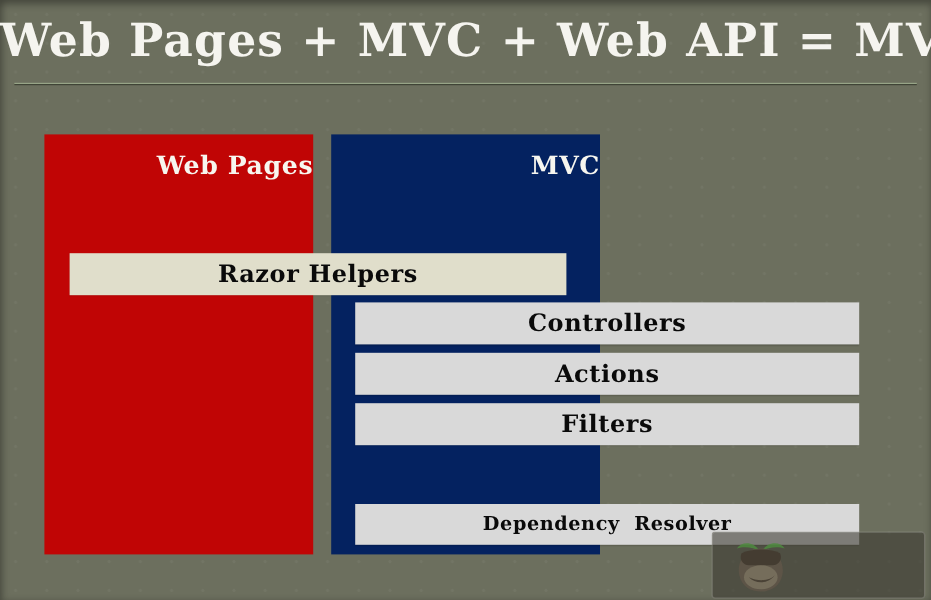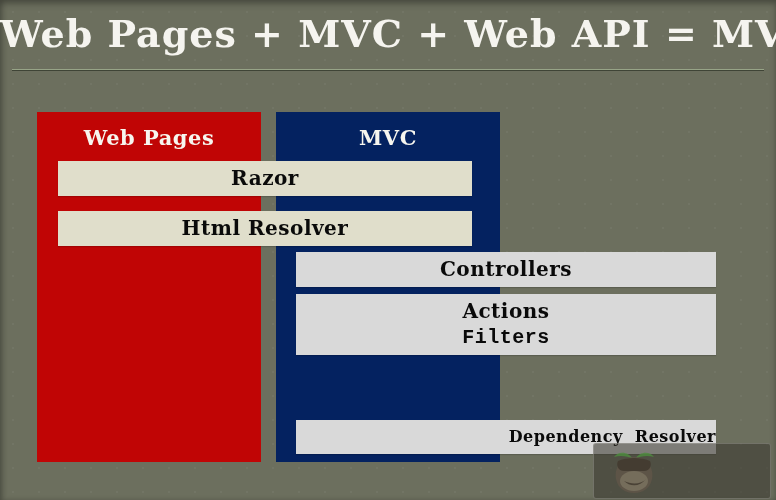--- a/index.html
+++ b/index.html
@@ -38,21 +38,21 @@
   .column {
     position: absolute;
     top: 112px;
     width: 224px; height: 350px;
   }
   .column-webpages { left: 37px;  background: #c00505; }
   .column-mvc      { left: 276px; background: #042260; }
   .column-webapi   { left: 513px; top: 114px; width: 223px; height: 349px; background: #2fa44c; }
   .column-header {
     display: block;
-    text-align: center;
+    text-align: right;
     color: #f7f6ef;
     font-weight: bold;
     font-size: 21px;
     padding-top: 13px;
     letter-spacing: 0.5px;
   }
   .column-webapi .column-header { padding-top: 19px; }
   .bar {
     position: absolute;
     height: 35px;
@@ -71,23 +71,23 @@
   }
   .bar-gray {
     left: 296px; width: 420px;
     background: #d9d9d9;
     box-shadow: 0 1px 1px rgba(0,0,0,0.15);
   }
   .bar-razor        { top: 161px; }
   .bar-htmlhelpers  { top: 211px; }
   .bar-controllers  { top: 252px; }
   .bar-actions      { top: 294px; }
-  .bar-filters      { top: 320px; font-family: Liberation Mono, monospace; }
+  .bar-filters      { top: 336px; }
   .bar-modelbinding { top: 378px; }
-  .bar-depresolver  { top: 420px; height: 34px; line-height: 34px; font-size: 16px; word-spacing: 6px; text-align: right; }
+  .bar-depresolver  { top: 420px; height: 34px; line-height: 34px; font-size: 16px; word-spacing: 6px; }
   .watermark {
     position: absolute;
     left: 593px; top: 443px;
     width: 176px; height: 54px;
     background: rgba(58,56,48,0.58);
     border: 1px solid rgba(210,210,200,0.28);
     border-radius: 3px;
     display: flex;
     align-items: center;
   }
@@ -103,22 +103,21 @@
 
   <div class="column column-webpages">
     <span class="column-header">Web Pages</span>
   </div>
 
   <div class="column column-mvc">
     <span class="column-header">MVC</span>
   </div>
 
 
-  <div class="bar bar-light bar-razor">Razor</div>
-  <div class="bar bar-light bar-htmlhelpers">Html Resolver</div>
+  <div class="bar bar-light bar-htmlhelpers">Razor Helpers</div>
 
   <div class="bar bar-gray bar-controllers">Controllers</div>
   <div class="bar bar-gray bar-actions">Actions</div>
   <div class="bar bar-gray bar-filters">Filters</div>
   <div class="bar bar-gray bar-depresolver">Dependency Resolver</div>
 
   <div class="watermark">
     <svg width="56" height="48" viewBox="0 0 56 48">
 
       <path d="M27 12 C22 4, 12 4, 8 10 C14 8, 22 9, 27 12 Z" fill="#4e8a3e" opacity="0.85"></path>

